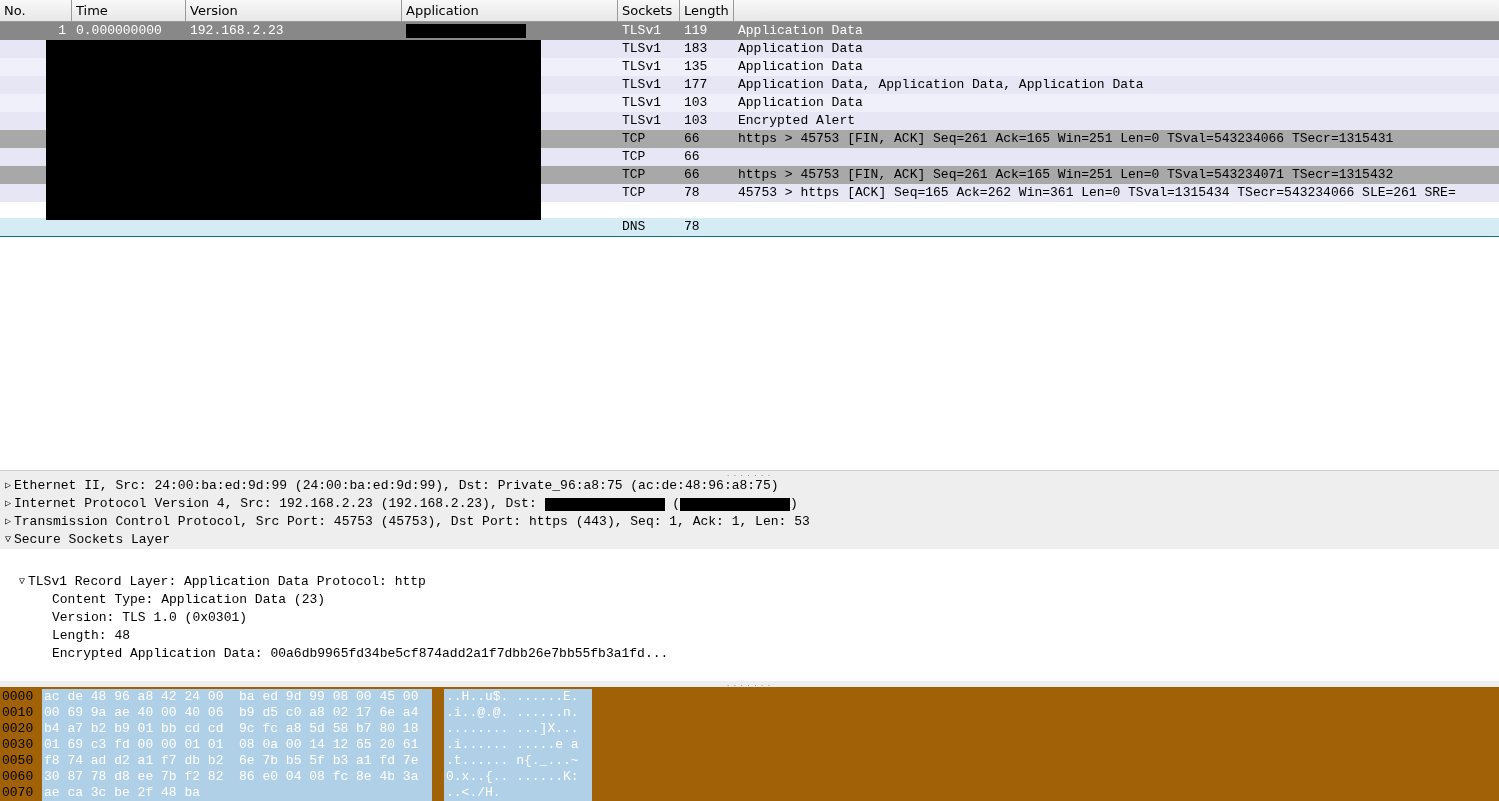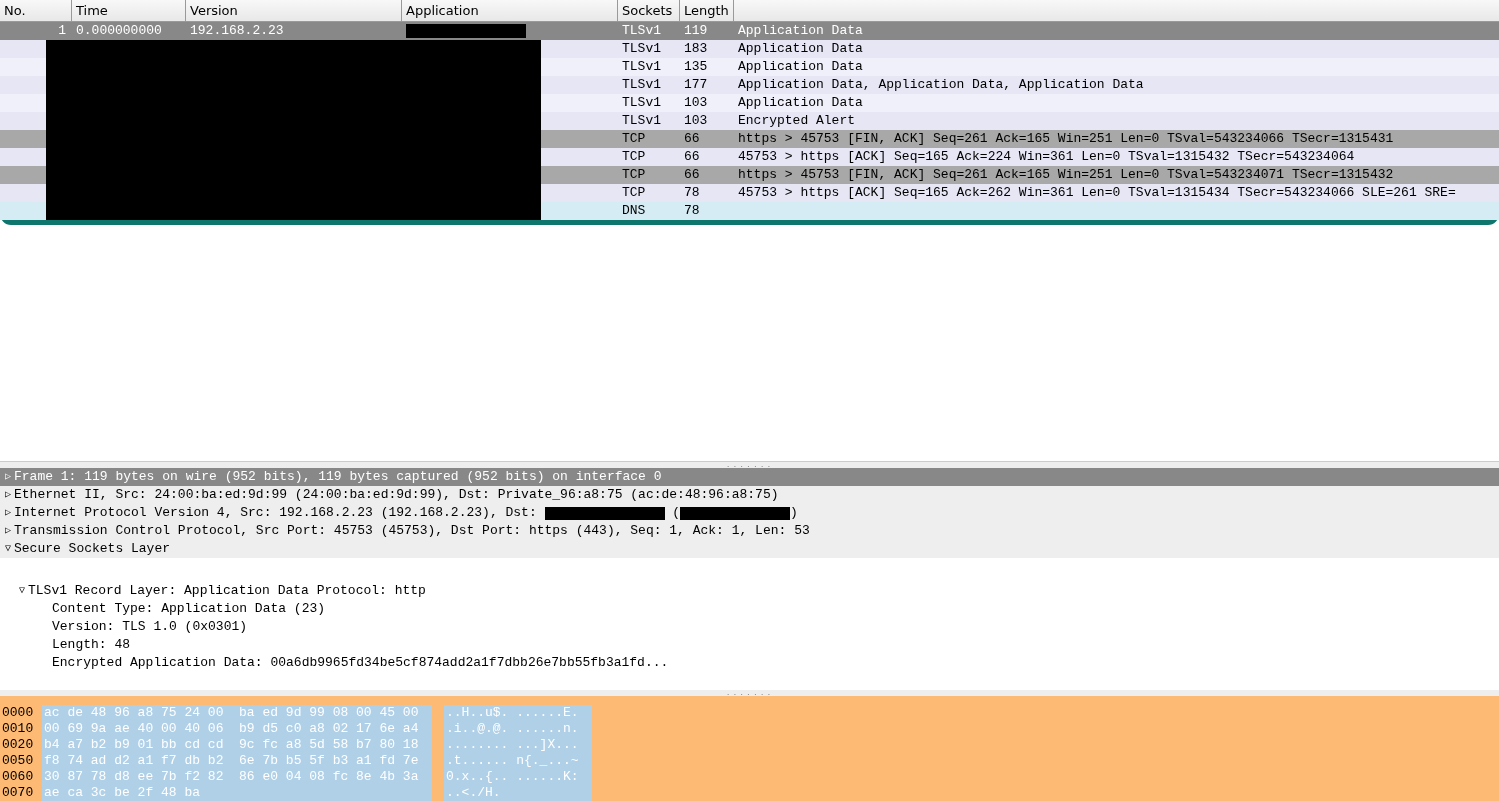--- a/index.html
+++ b/index.html
@@ -8,22 +8,21 @@
     font-size: 13px;
     background: #fff;
     width: 1499px;
     height: 801px;
     overflow: hidden;
     display: flex;
     flex-direction: column;
   }
   .packet-list {
     flex: 0 0 auto;
-    border-bottom: 5px solid #0f766e;
-    border-radius: 11px;
+    border-bottom: 1px solid #0f766e;
   }
   .header-row {
     display: flex;
     background: linear-gradient(#f8f8f8, #e8e8e8);
     border-bottom: 1px solid #999;
     height: 22px;
     line-height: 22px;
   }
   .header-cell {
     border-right: 1px solid #999;
@@ -48,21 +47,21 @@
     white-space: nowrap;
     overflow: hidden;
   }
   .packet-row .c { padding: 0 4px; overflow: hidden; }
   .packet-row .c.col-no { text-align: right; padding-right: 6px; }
   .packet-row .c.col-len { padding-right: 6px; }
   .row-tls-odd  { background: #e6e6f5; }
   .row-tls-even { background: #f0f0fa; }
   .row-tcp-gray { background: #a8a8a8; }
   .row-tcp-light{ background: #e6e6f5; }
-  .row-dns      { background: #d6ecf5; }
+  .row-dns      { background: #d6ecf5; margin-top: 16px; }
   .row-selected { background: #888; color: #fff; }
   .redaction {
     position: absolute;
     left: 46px;
     top: 18px;
     width: 495px;
     height: 180px;
     background: #000;
     z-index: 5;
   }
@@ -100,22 +99,22 @@
   }
   .detail-sel { background: #888; color: #fff; }
   .detail-gray { background: #eee; }
   .tri { display:inline-block; width:12px; text-align:center; font-size:10px; vertical-align:middle; }
   .indent1 { padding-left: 16px; margin-top: 24px; }
   .indent3 { padding-left: 52px; }
   .redact-inline { display:inline-block; background:#000; width:120px; height:13px; vertical-align:middle; }
   .redact-inline2 { display:inline-block; background:#000; width:110px; height:13px; vertical-align:middle; }
   .hex-pane {
     flex: 0 0 auto;
-    background: #fdba74;
-    padding-top: 9px;
+    background: #a16207;
+    padding-top: 2px;
   }
   .hex-line {
     height: 16px;
     line-height: 16px;
     white-space: pre;
     display: flex;
   }
   .hex-off { width: 42px; padding-left: 2px; color: #000; }
   .hex-bytes { background: #b0d0e8; color: #fff; padding: 0 2px; width: 390px; }
   .hex-ascii { background: #b0d0e8; color: #fff; padding: 0 2px; margin-left: 12px; width: 148px; }
@@ -197,21 +196,20 @@
         <div class="c col-len">66</div>
         <div class="c col-info">https &gt; 45753 [FIN, ACK] Seq=261 Ack=165 Win=251 Len=0 TSval=543234066 TSecr=1315431</div>
       </div>
       <div class="packet-row row-tcp-light">
         <div class="c col-no"></div>
         <div class="c col-time"></div>
         <div class="c col-src"></div>
         <div class="c col-dst"></div>
         <div class="c col-proto">TCP</div>
         <div class="c col-len">66</div>
-        <div class="c col-info">45753 &gt; https [ACK] Seq=165 Ack=224 Win=361 Len=0 TSval=1315432 TSecr=543234064</div>
       </div>
       <div class="packet-row row-tcp-gray">
         <div class="c col-no"></div>
         <div class="c col-time"></div>
         <div class="c col-src"></div>
         <div class="c col-dst"></div>
         <div class="c col-proto">TCP</div>
         <div class="c col-len">66</div>
         <div class="c col-info">https &gt; 45753 [FIN, ACK] Seq=261 Ack=165 Win=251 Len=0 TSval=543234071 TSecr=1315432</div>
       </div>
@@ -234,23 +232,20 @@
       </div>
       <div class="redaction"></div>
   </div>
 </div>
 
 <div class="empty-space"></div>
 
 <div class="splitter">.......</div>
 
 <div class="details-pane">
-  <div class="detail-line detail-sel">
-    <span class="tri">▷</span><span>Frame 1: 119 bytes on wire (952 bits), 119 bytes captured (952 bits) on interface 0</span>
-  </div>
   <div class="detail-line detail-gray">
     <span class="tri">▷</span><span>Ethernet II, Src: 24:00:ba:ed:9d:99 (24:00:ba:ed:9d:99), Dst: Private_96:a8:75 (ac:de:48:96:a8:75)</span>
   </div>
   <div class="detail-line detail-gray">
     <span class="tri">▷</span><span>Internet Protocol Version 4, Src: 192.168.2.23 (192.168.2.23), Dst: </span><span class="redact-inline"></span><span> (</span><span class="redact-inline2"></span><span>)</span>
   </div>
   <div class="detail-line detail-gray">
     <span class="tri">▷</span><span>Transmission Control Protocol, Src Port: 45753 (45753), Dst Port: https (443), Seq: 1, Ack: 1, Len: 53</span>
   </div>
   <div class="detail-line detail-gray">
@@ -263,19 +258,20 @@
   <div class="detail-line indent3"><span>Version: TLS 1.0 (0x0301)</span></div>
   <div class="detail-line indent3"><span>Length: 48</span></div>
   <div class="detail-line indent3"><span>Encrypted Application Data: 00a6db9965fd34be5cf874add2a1f7dbb26e7bb55fb3a1fd...</span></div>
   <div class="detail-line">&nbsp;</div>
 </div>
 
 <div class="splitter">.......</div>
 
 <div class="hex-pane" id="hex-pane">
 
-<div class="hex-line"><div class="hex-off">0000</div><div class="hex-bytes">ac de 48 96 a8 75 24 00  ba ed 9d 99 08 00 45 00</div><div class="hex-ascii">..H..u$. ......E.</div></div>
+<div class="hex-line"><div class="hex-off">0000</div><div class="hex-bytes">ac de 48 96 a8 42 24 00  ba ed 9d 99 08 00 45 00</div><div class="hex-ascii">..H..u$. ......E.</div></div>
     <div class="hex-line"><div class="hex-off">0010</div><div class="hex-bytes">00 69 9a ae 40 00 40 06  b9 d5 c0 a8 02 17 6e a4</div><div class="hex-ascii">.i..@.@. ......n.</div></div>
     <div class="hex-line"><div class="hex-off">0020</div><div class="hex-bytes">b4 a7 b2 b9 01 bb cd cd  9c fc a8 5d 58 b7 80 18</div><div class="hex-ascii">........ ...]X...</div></div>
+    <div class="hex-line"><div class="hex-off">0030</div><div class="hex-bytes">01 69 c3 fd 00 00 01 01  08 0a 00 14 12 65 20 61</div><div class="hex-ascii">.i...... .....e a</div></div>
     <div class="hex-line"><div class="hex-off">0050</div><div class="hex-bytes">f8 74 ad d2 a1 f7 db b2  6e 7b b5 5f b3 a1 fd 7e</div><div class="hex-ascii">.t...... n{._...~</div></div>
     <div class="hex-line"><div class="hex-off">0060</div><div class="hex-bytes">30 87 78 d8 ee 7b f2 82  86 e0 04 08 fc 8e 4b 3a</div><div class="hex-ascii">0.x..{.. ......K:</div></div>
     <div class="hex-line"><div class="hex-off">0070</div><div class="hex-bytes">ae ca 3c be 2f 48 ba                            </div><div class="hex-ascii">..&lt;./H.         </div></div>
   </div>
 
 </body></html>

